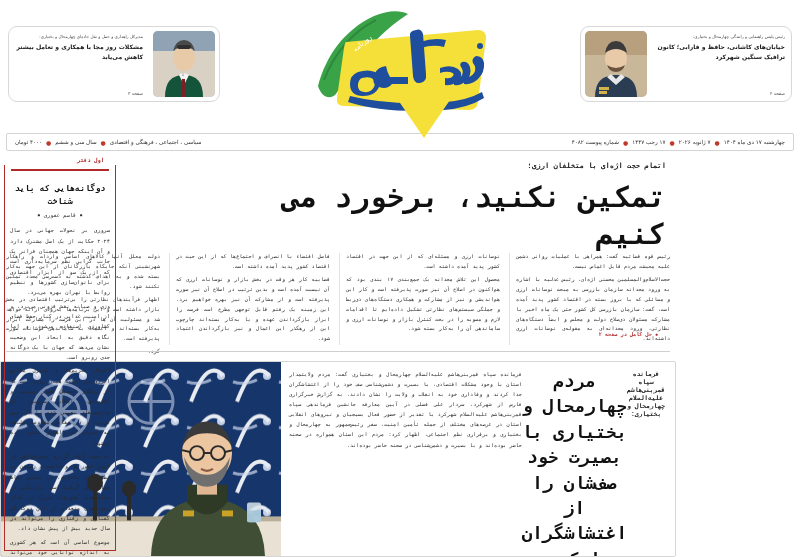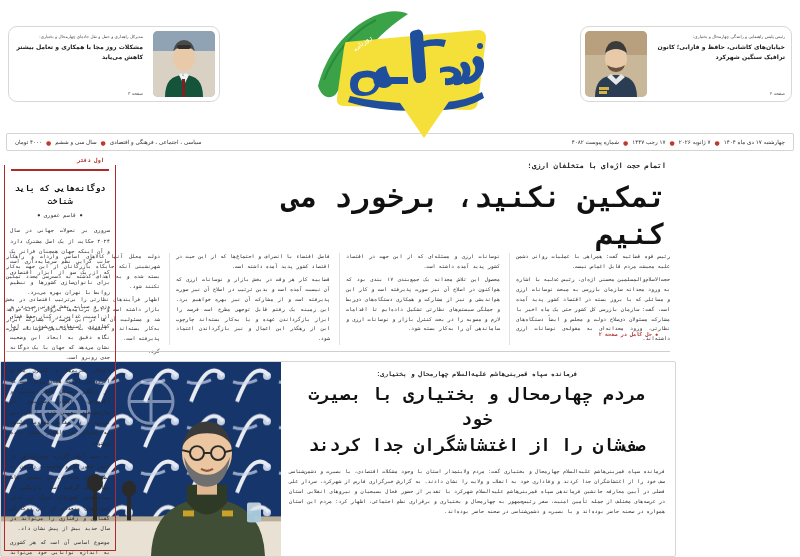--- a/index.html
+++ b/index.html
@@ -162,21 +162,21 @@
 
   
   .second {
     position: absolute; right: 124px; top: 206px; width: 676px; height: 196px;
     border: 1px solid #d6d6d6; border-radius: 2px;
     display: flex; flex-direction: row; direction: rtl;
     overflow: hidden;
   }
   .second-text {
     flex: 1; padding: 8px 10px 6px 8px;
-    display: flex; flex-direction: column;
+    display: flex; flex-direction: row;
   }
   .second-kicker {
     font-size: 6.3px; font-weight: bold; color: #1a1a1a;
     text-align: center; direction: rtl; margin-bottom: 5px;
   }
   .second-headline {
     font-size: 17.5px; font-weight: bold; color: #111;
     direction: rtl; text-align: center; line-height: 1.45;
     margin-bottom: 8px;
   }

